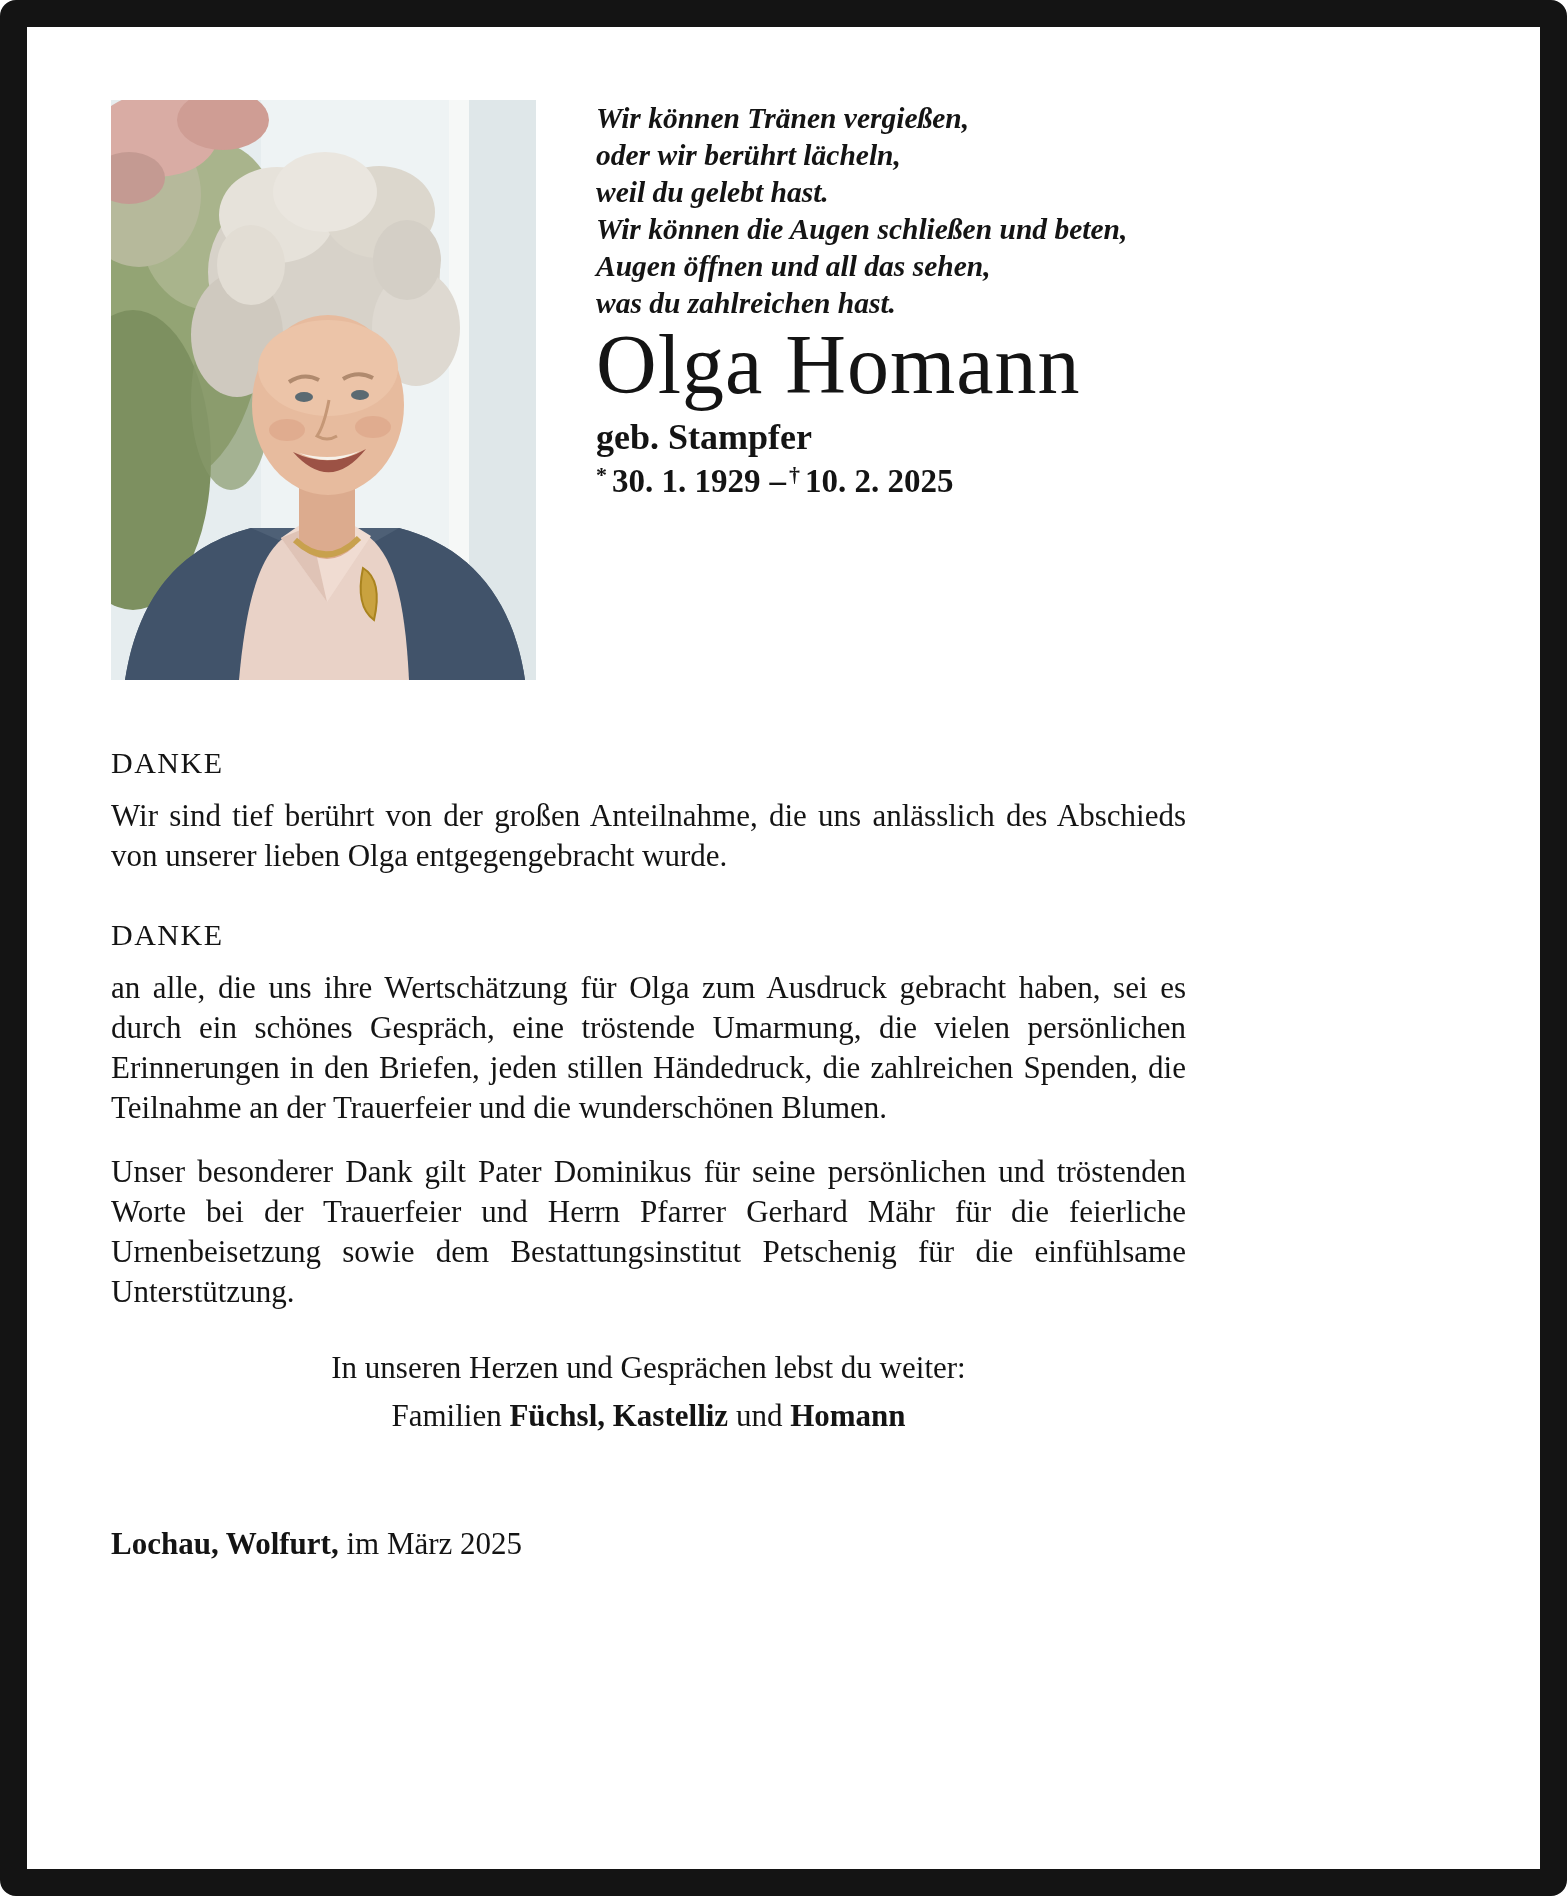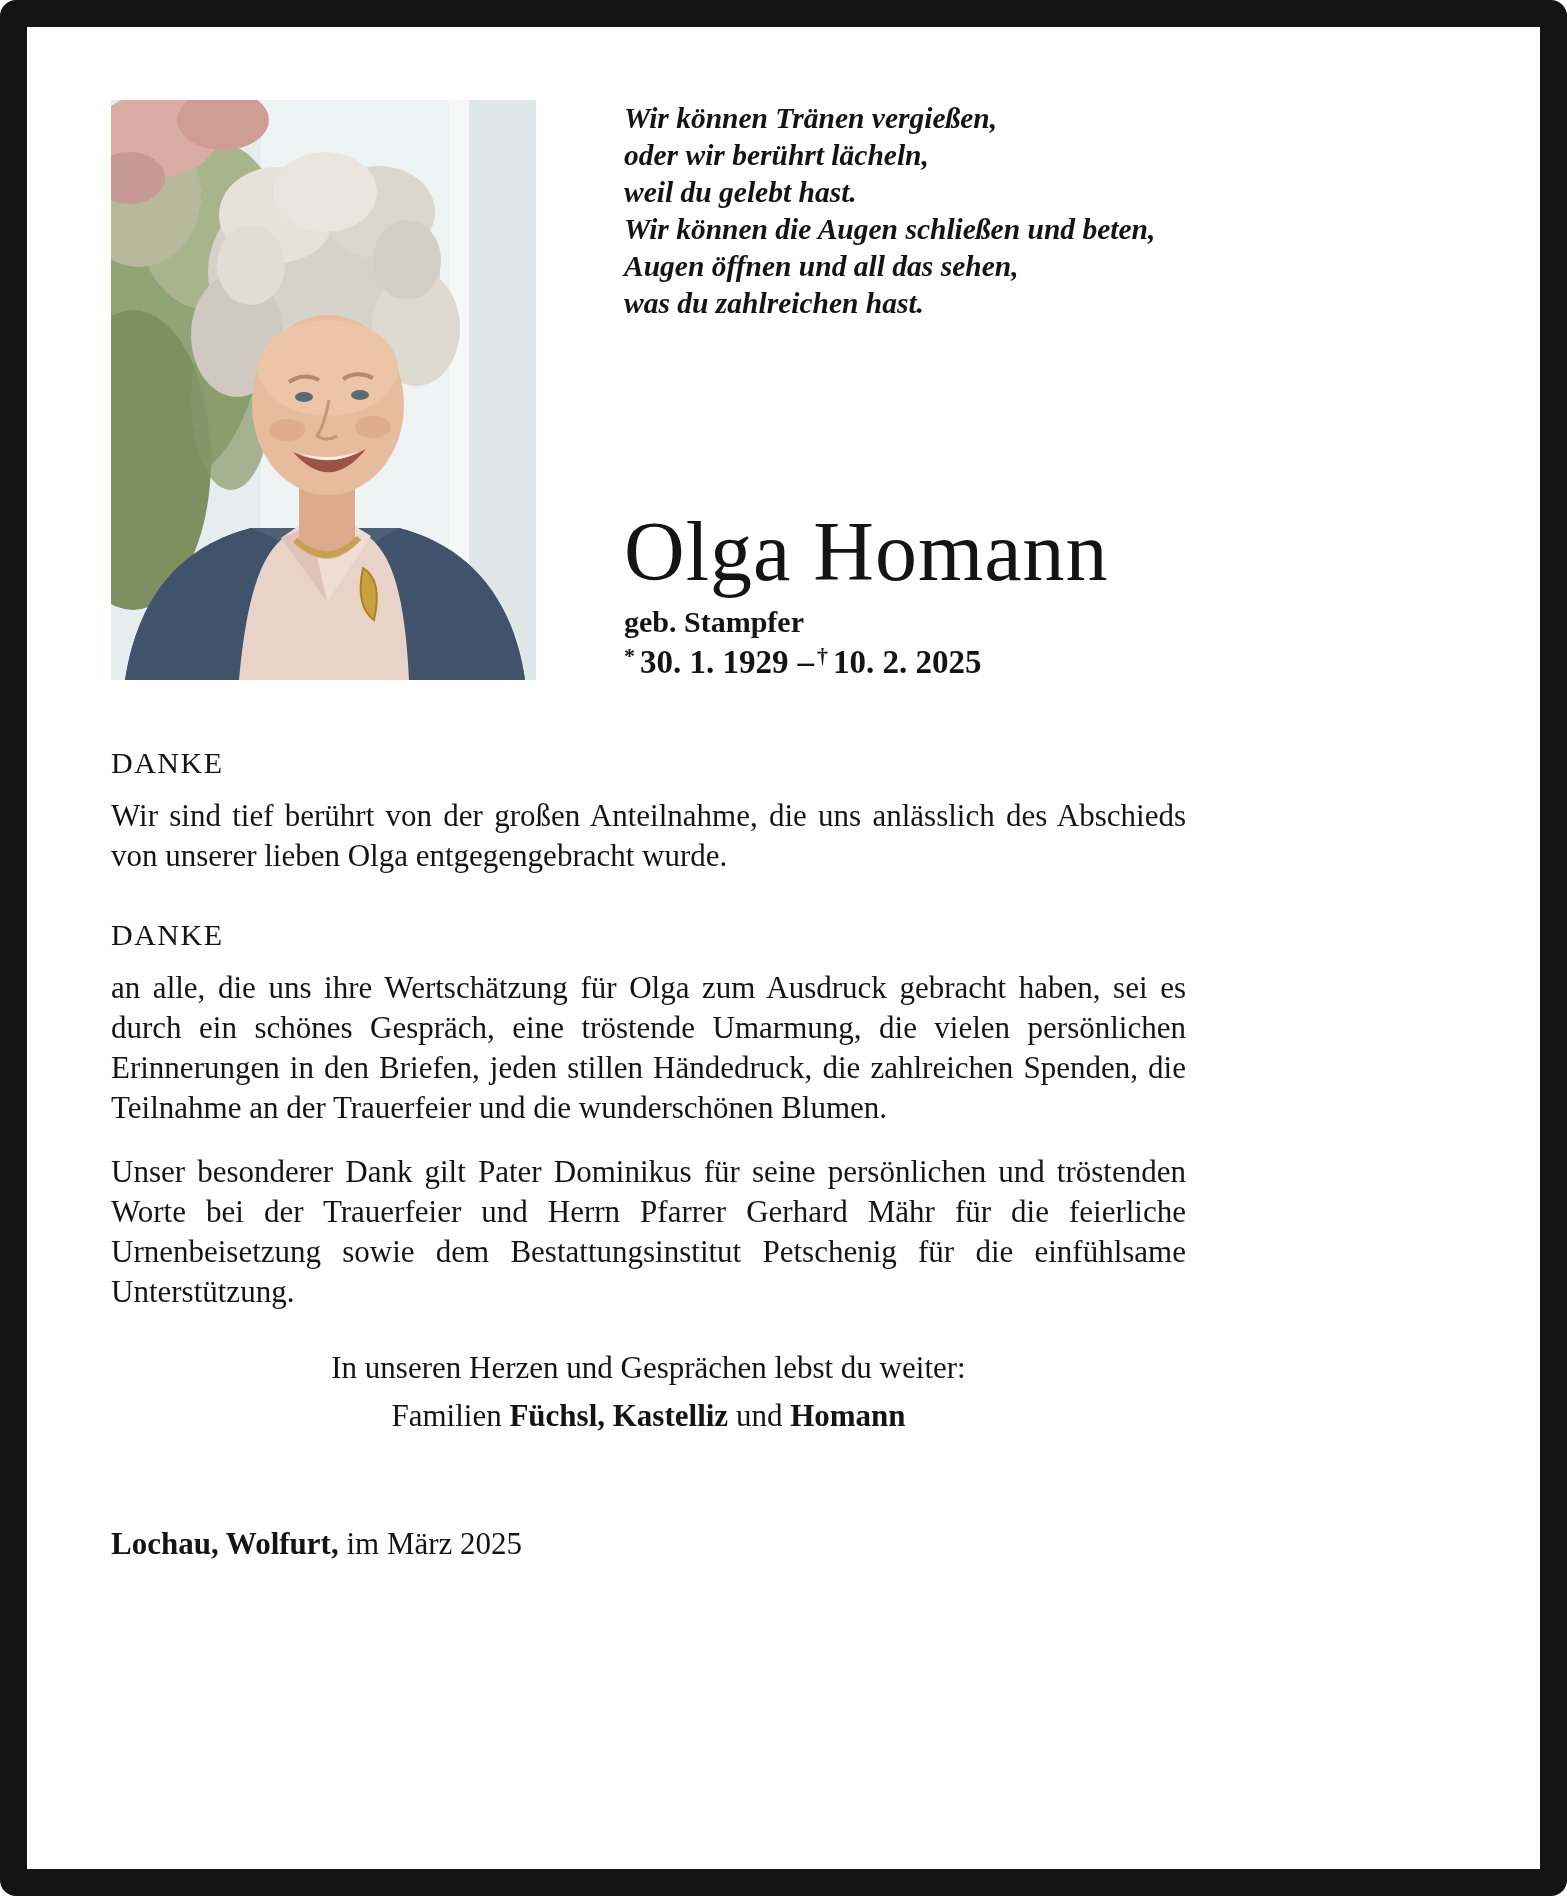--- a/index.html
+++ b/index.html
@@ -30,43 +30,43 @@
     margin-bottom: 64px;
   }
   .photo {
     width: 425px;
     height: 580px;
     flex: none;
     overflow: hidden;
   }
   .photo svg { display: block; width: 425px; height: 580px; }
   .right-col {
-    margin-left: 88px;
+    margin-left: 60px;
     flex: 1;
     display: flex;
     flex-direction: column;
-    justify-content: space-between;
+    justify-content: flex-start;
     min-width: 0;
   }
   .poem {
     font-style: italic;
     font-weight: 600;
     font-size: 29.5px;
     line-height: 37px;
     white-space: nowrap;
   }
   .name {
     font-size: 84px;
     line-height: 1.02;
     letter-spacing: 1px;
     white-space: nowrap;
   }
   .maiden {
     font-weight: bold;
-    font-size: 30px;
+    font-size: 36px;
     margin-top: 10px;
     line-height: 1.1;
   }
   .dates {
     font-weight: bold;
     font-size: 33px;
     margin-top: 6px;
     line-height: 1.1;
     white-space: nowrap;
   }

